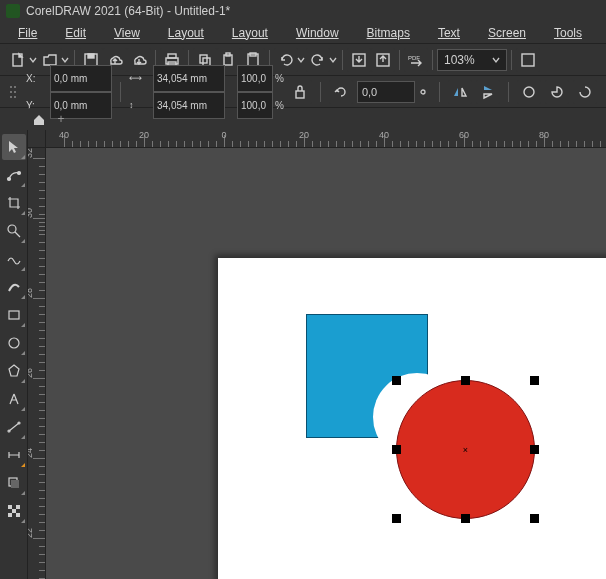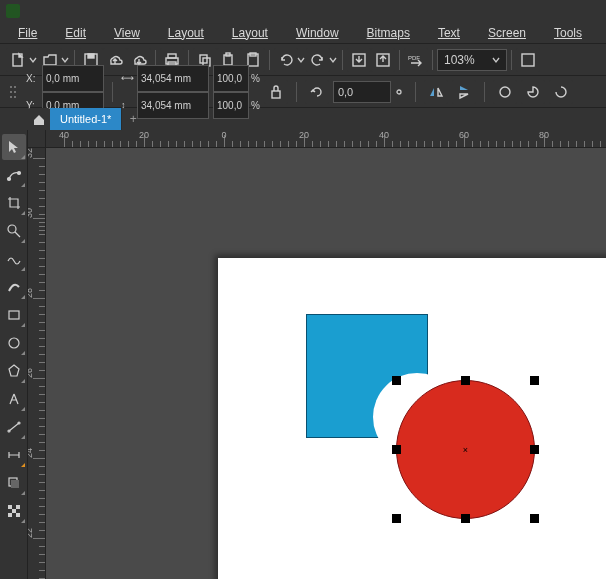--- a/index.html
+++ b/index.html
@@ -17,21 +17,21 @@
 .tbtn { width: 24px; height: 24px; display: flex; align-items: center; justify-content: center; background: #333333; border: none; border-radius: 2px; cursor: pointer; color: #d0d0d0; }
 .tbtn svg { stroke: #d0d0d0; fill: none; stroke-width: 1.4; }
 .sep { width: 1px; height: 20px; background: #555555; margin: 0 4px; }
 .dropdown-chev { width: 10px; display:flex; align-items:center; justify-content:center; margin-left:-2px;}
 .zoom-dd { background: #222222; border: 1px solid #555555; color: #d0d0d0; width: 70px; height: 22px; font-size: 12px; display:flex; align-items:center; padding:0 6px; justify-content:space-between;}
 
 .propbar { height: 32px; background: #333333; display: flex; align-items: center; padding: 0 6px; gap: 4px; border-bottom: 1px solid #222222; }
 .coord-block { display:flex; flex-direction:column; gap:0px; }
 .coord-row { display:flex; align-items:center; gap:2px; }
 .lbl { font-size: 10px; color: #d0d0d0; width: 14px; }
-.numbox { background: #222222; border: 1px solid #555555; color: #d0d0d0; height: 27px; font-size: 10px; width: 62px; padding: 0 3px; }
+.numbox { background: #222222; border: 1px solid #555555; color: #d0d0d0; height: 27px; font-size: 10px; width: 62px; padding: 0 3px; margin-left: 8px; }
 .numbox.wide { width: 72px; }
 .numbox.pct { width: 36px; }
 .grip { width: 16px; height: 28px; display:flex; align-items:center; justify-content:center;}
 .grip svg { fill:#888888; }
 .rotate-box { background:#222222; border:1px solid #555555; height:22px; width:58px; display:flex; align-items:center; padding:0 4px; color:#d0d0d0; font-size:11px;}
 
 .tabs { height: 22px; background: #333333; display: flex; align-items: stretch; padding-left: 28px; }
 .tab { display:flex; align-items:center; padding: 0 10px; font-size: 11px; border-right:1px solid #2a2a2a; cursor:pointer;}
 .tab.inactive { background: #555555; color: #d8d8d8; }
 .tab.active { background: #2c88c8; color: #ffffff; }
@@ -62,20 +62,21 @@
 .sel-handle { position:absolute; width:9px; height:9px; background:#000000; }
 .sel-center { position:absolute; width:7px; height:7px; display:flex; align-items:center; justify-content:center; color:#000000; font-size:9px;}
 
 .drop-caret svg { stroke:#c8c8c8; stroke-width:1.3; fill:none;}
 </style>
 </head>
 <body>
 
 <div class="titlebar">
   <div class="logo"></div>
+  <div class="title">CorelDRAW 2021 (64-Bit) - Untitled-1*</div>
 </div>
 
 <div class="menubar">
   <div class="item"><span class="ul">File</span></div>
   <div class="item"><span class="ul">Edit</span></div>
   <div class="item"><span class="ul">View</span></div>
   <div class="item"><span class="ul">Layout</span></div>
   <div class="item"><span class="ul">Layout</span></div>
   <div class="item"><span class="ul">Window</span></div>
   <div class="item"><span class="ul">Bitmaps</span></div>
@@ -305,23 +306,20 @@
       </svg>
     </button>
 </div>
 
 <div class="tabs">
   <button class="tbtn" style="width:22px;">
       <svg width="14" height="14" viewBox="0 0 14 14">
         <path d="M2 7 L7 2 L12 7 L12 12 L2 12 Z" fill="#d0d0d0" stroke="none"></path>
       </svg>
     </button>
-  <div class="tab active">
-      <span>Untitled-1*</span>
-    </div>
   <div class="tab-add">+</div>
 </div>
 
 <div class="workspace">
   <div class="toolbox">
     <button class="tool sel">
         <svg width="16" height="16" viewBox="0 0 16 16">
           <path d="M3 2 L3 13 L6 10 L8 14 L10 13 L8 9 L12 9 Z" fill="#d0d0d0" stroke="none"></path>
         </svg>
         <span class="tri"></span>

